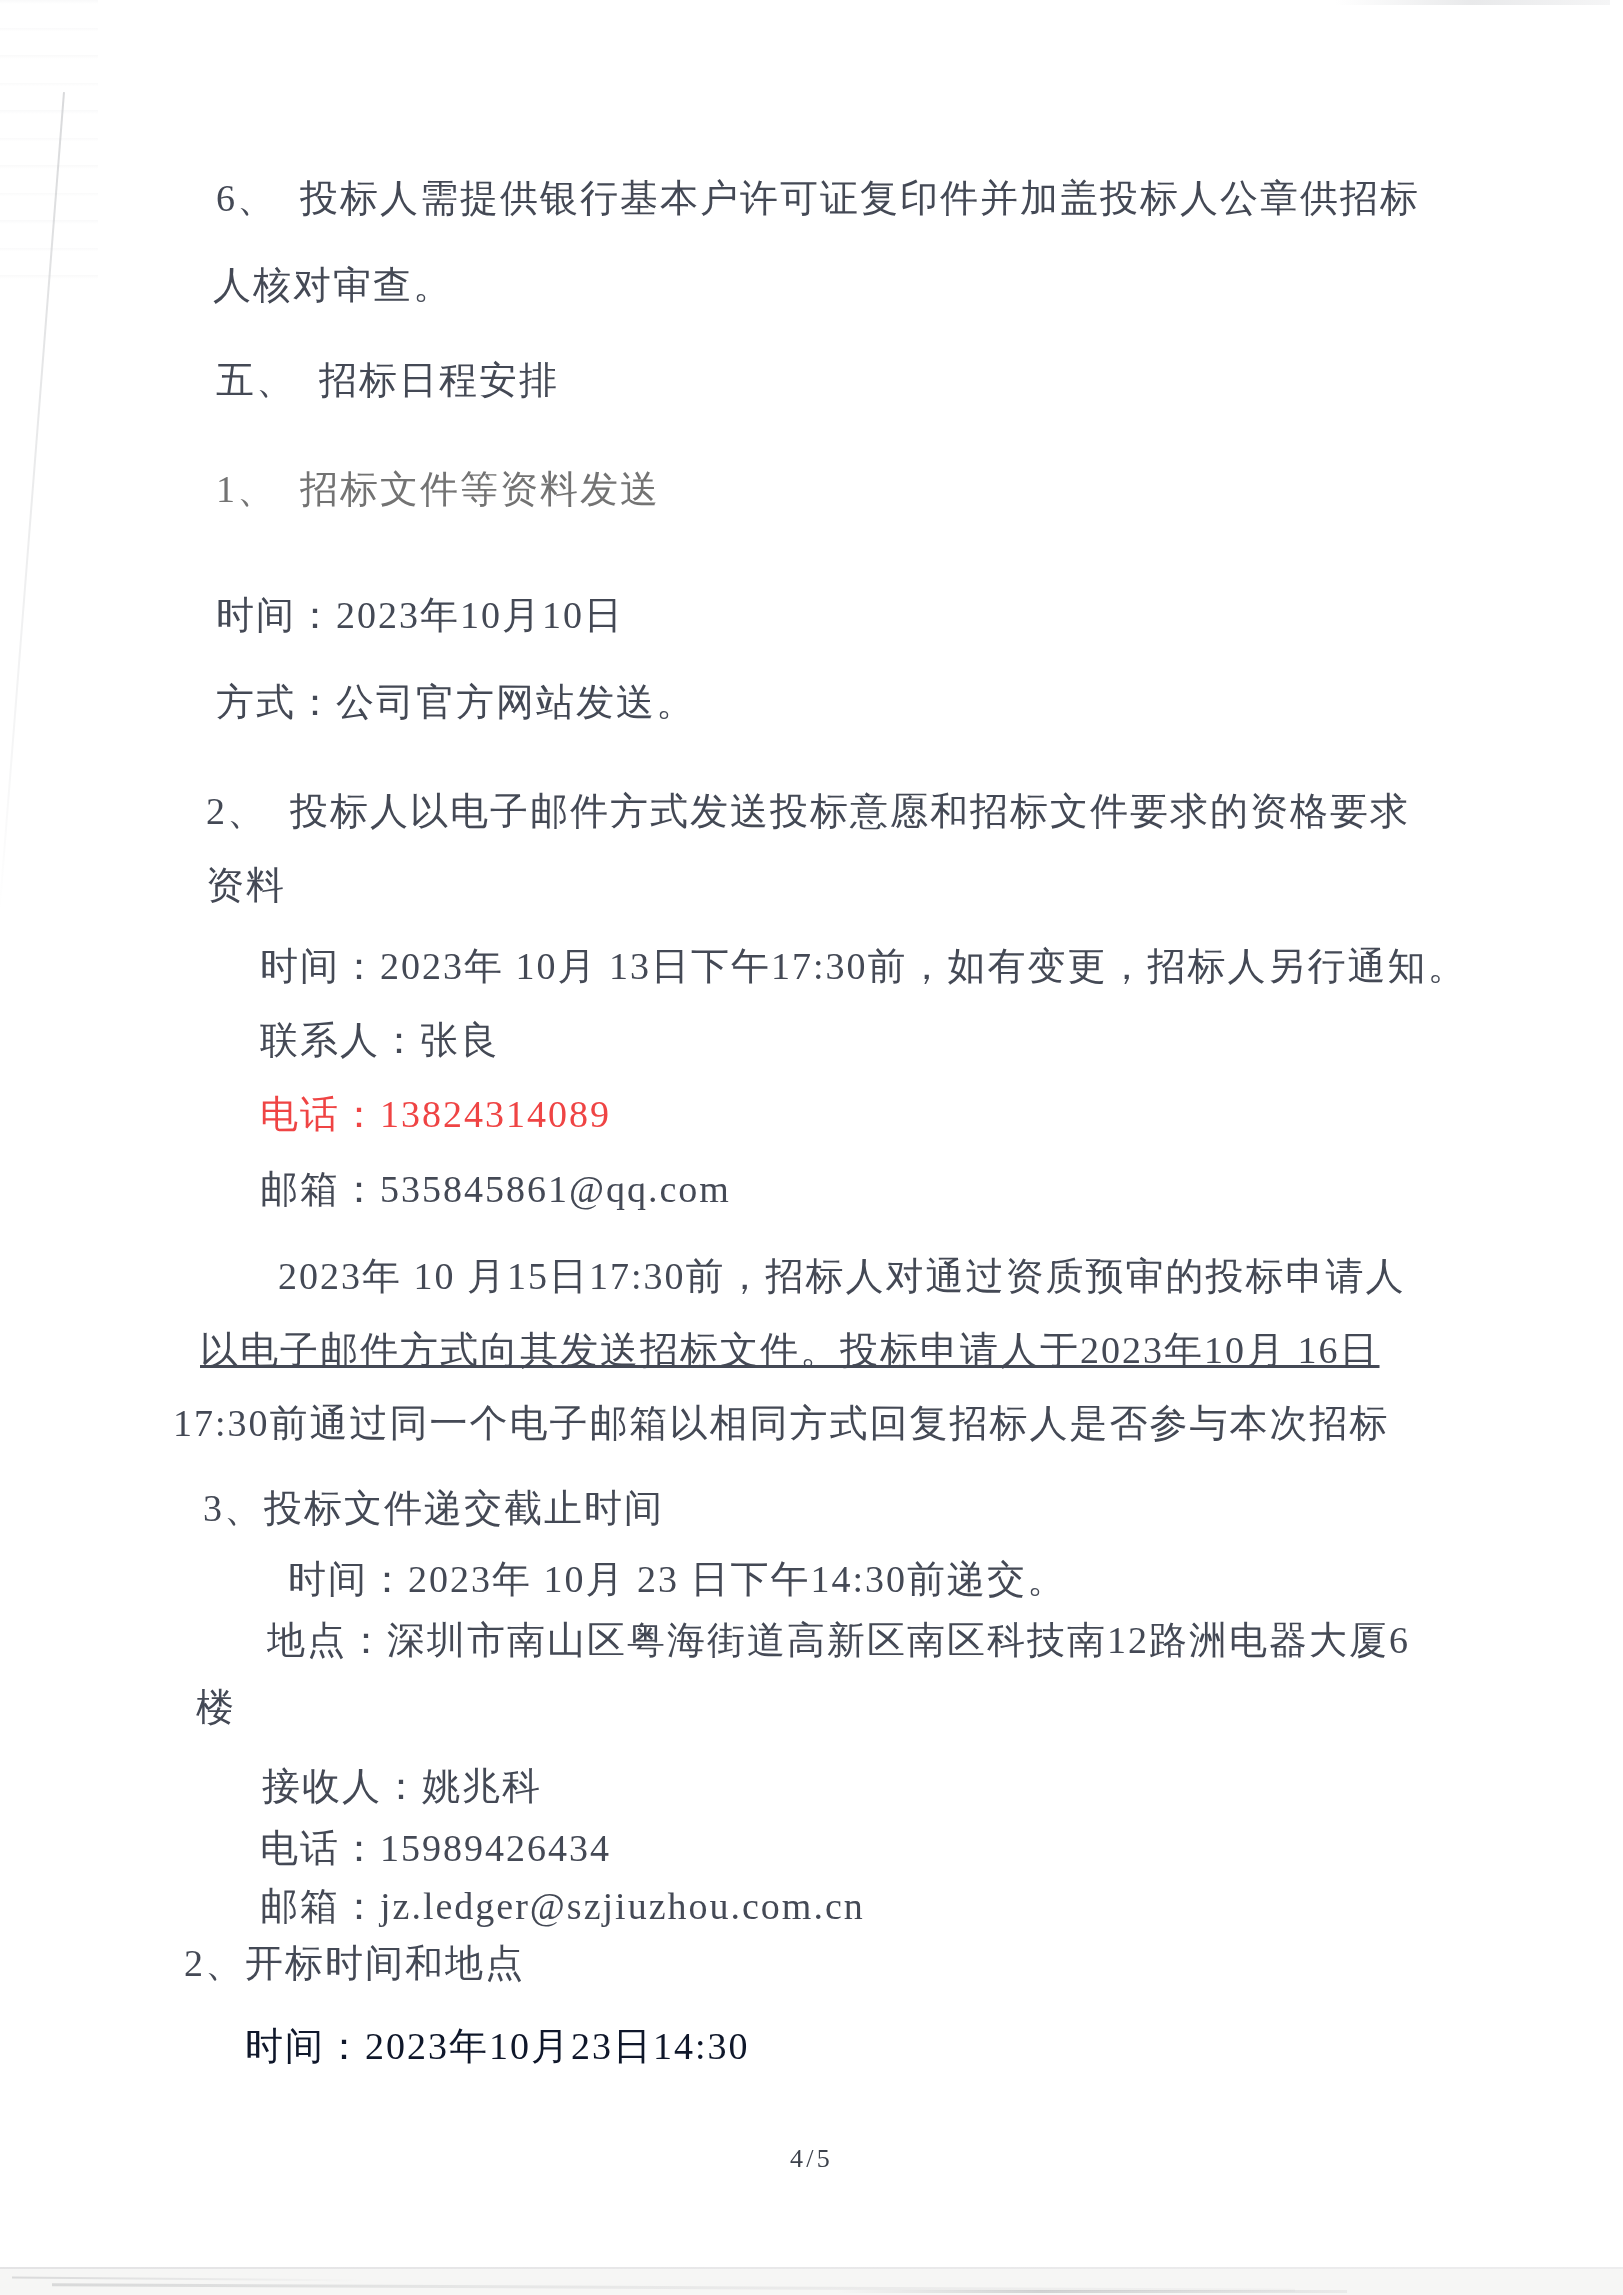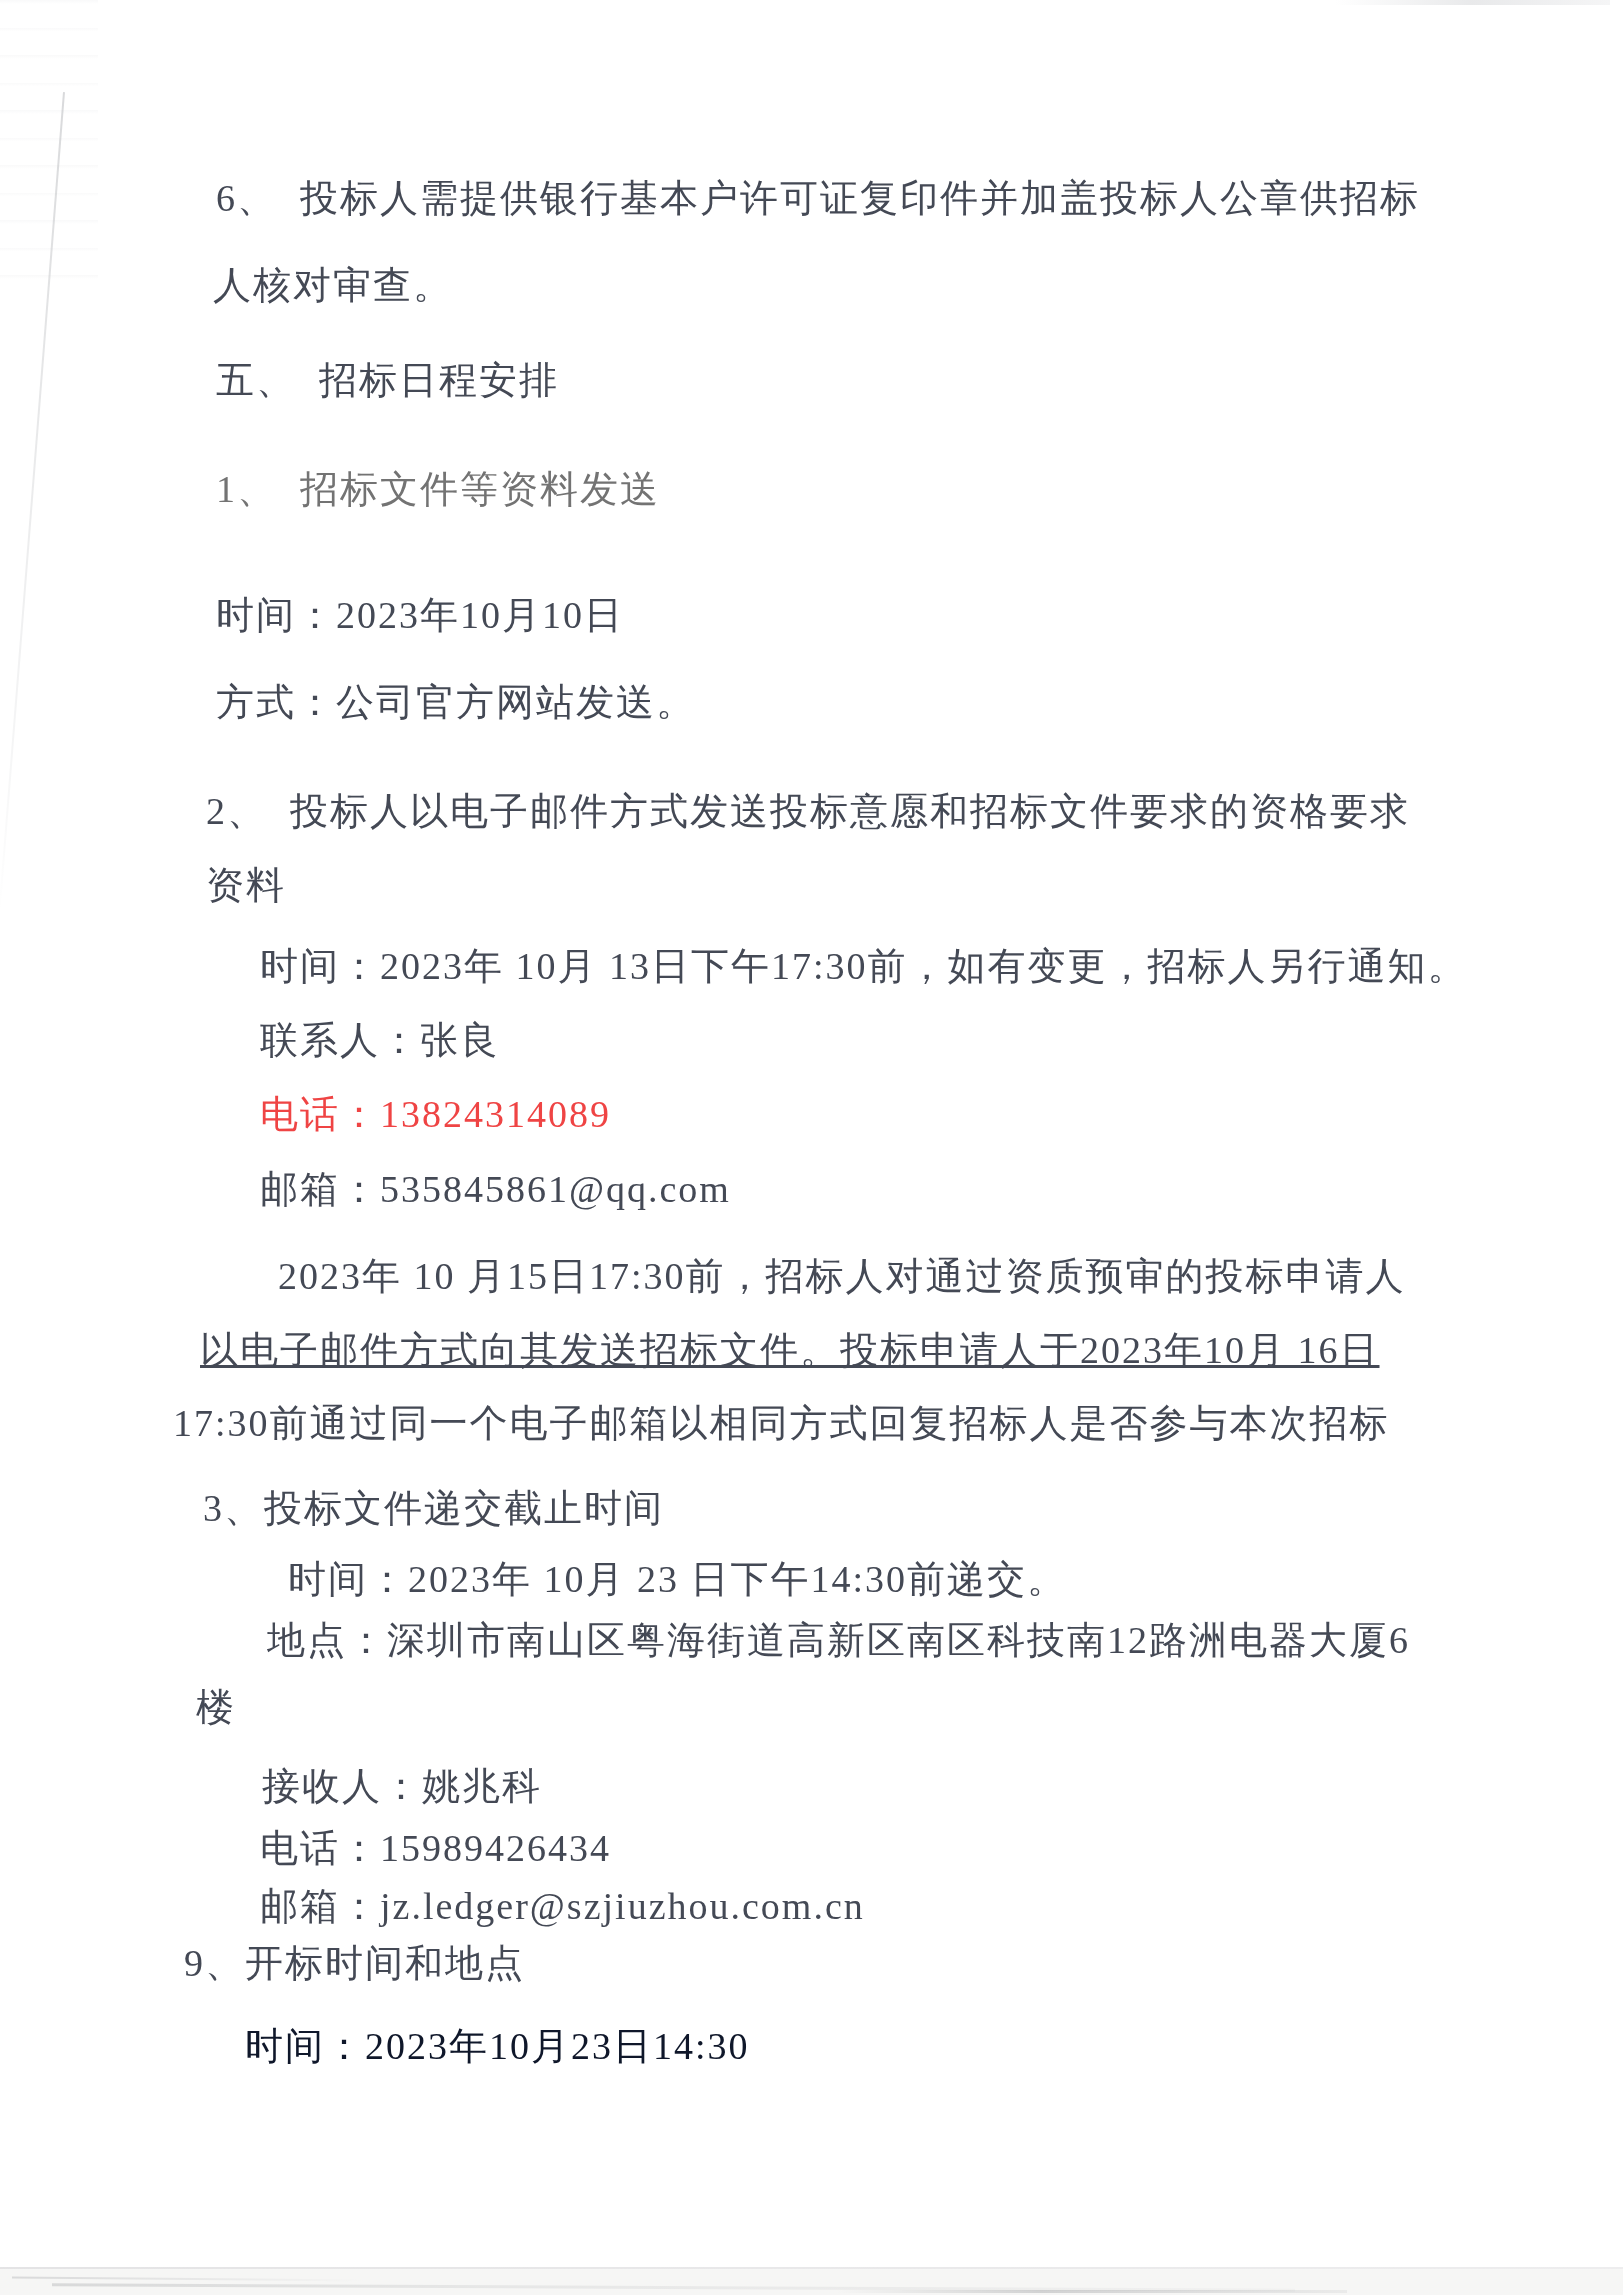--- a/index.html
+++ b/index.html
@@ -132,24 +132,25 @@
       <div class="line" style="left: 278px; top: 1253px; color: rgb(68, 73, 85);">2023年 10 月15日17:30前，招标人对通过资质预审的投标申请人</div>
       <div class="line" style="left: 200px; top: 1327px; color: rgb(68, 73, 85); text-decoration: underline;">以电子邮件方式向其发送招标文件。投标申请人于2023年10月 16日</div>
       <div class="line" style="left: 173px; top: 1400px; color: rgb(68, 73, 85);">17:30前通过同一个电子邮箱以相同方式回复招标人是否参与本次招标</div>
       <div class="line" style="left: 203px; top: 1485px; color: rgb(68, 73, 85);">3、投标文件递交截止时间</div>
       <div class="line" style="left: 288px; top: 1556px; color: rgb(68, 73, 85);">时间：2023年 10月 23 日下午14:30前递交。</div>
       <div class="line" style="left: 267px; top: 1617px; color: rgb(68, 73, 85); text-align: right;">地点：深圳市南山区粤海街道高新区南区科技南12路洲电器大厦6</div>
       <div class="line" style="left: 196px; top: 1684px; color: rgb(68, 73, 85);">楼</div>
       <div class="line" style="left: 262px; top: 1763px; color: rgb(68, 73, 85);">接收人：姚兆科</div>
       <div class="line" style="left: 260px; top: 1825px; color: rgb(68, 73, 85);">电话：15989426434</div>
       <div class="line" style="left: 260px; top: 1883px; color: rgb(68, 73, 85);">邮箱：jz.ledger@szjiuzhou.com.cn</div>
-      <div class="line" style="left: 184px; top: 1940px; color: rgb(68, 73, 85);">9、开标时间和地点</div>
+      <div class="line" style="left: 184px; top: 1940px; color: rgb(68, 73, 85);">2、开标时间和地点</div>
       <div class="line" style="left: 245px; top: 2023px; color: #0f172a;">时间：2023年10月23日14:30</div>
     </div>
 
+  <div class="page-num">4/5</div>
 
   <div class="bottom-line"></div>
   <div class="bottom-strip"></div>
   <div class="smudge-a"></div>
   <div class="smudge-b"></div>
   <div class="smudge-c"></div>
 </div>
 
 
 </body></html>

